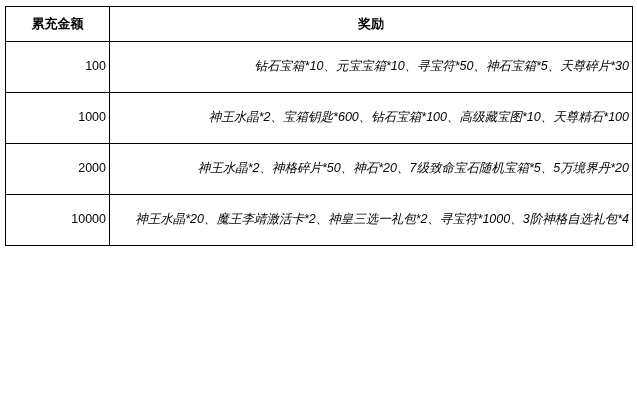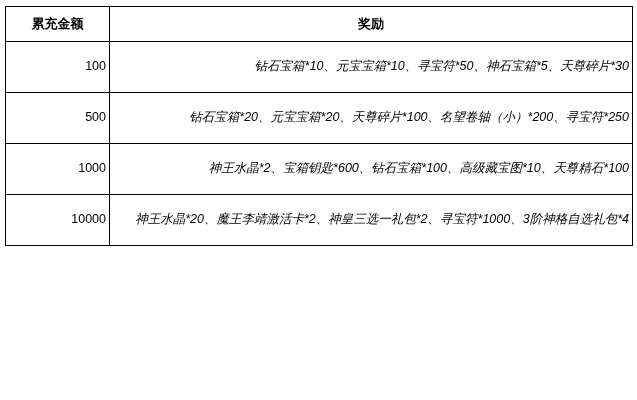--- a/index.html
+++ b/index.html
@@ -72,26 +72,26 @@
         <th>累充金额</th>
         <th>奖励</th>
       </tr>
     </thead>
     <tbody>
       <tr class="data-row">
         <td class="amount-cell">100</td>
         <td class="reward-cell">钻石宝箱*10、元宝宝箱*10、寻宝符*50、神石宝箱*5、天尊碎片*30</td>
       </tr>
       <tr class="data-row">
-        <td class="amount-cell">500</td>
-        <td class="reward-cell">钻石宝箱*20、元宝宝箱*20、天尊碎片*100、名望卷轴（小）*200、寻宝符*250</td>
+        <td class="amount-cell">1000</td>
+        <td class="reward-cell">神王水晶*2、宝箱钥匙*600、钻石宝箱*100、高级藏宝图*10、天尊精石*100</td>
       </tr>
       <tr class="data-row">
-        <td class="amount-cell">1000</td>
-        <td class="reward-cell">神王水晶*2、宝箱钥匙*600、钻石宝箱*100、高级藏宝图*10、天尊精石*100</td>
+        <td class="amount-cell">2000</td>
+        <td class="reward-cell">神王水晶*2、神格碎片*50、神石*20、7级致命宝石随机宝箱*5、5万境界丹*20</td>
       </tr>
       <tr class="data-row">
         <td class="amount-cell">10000</td>
         <td class="reward-cell">神王水晶*20、魔王李靖激活卡*2、神皇三选一礼包*2、寻宝符*1000、3阶神格自选礼包*4</td>
       </tr>
     </tbody>
   </table>
 </div>
 
 </body></html>

